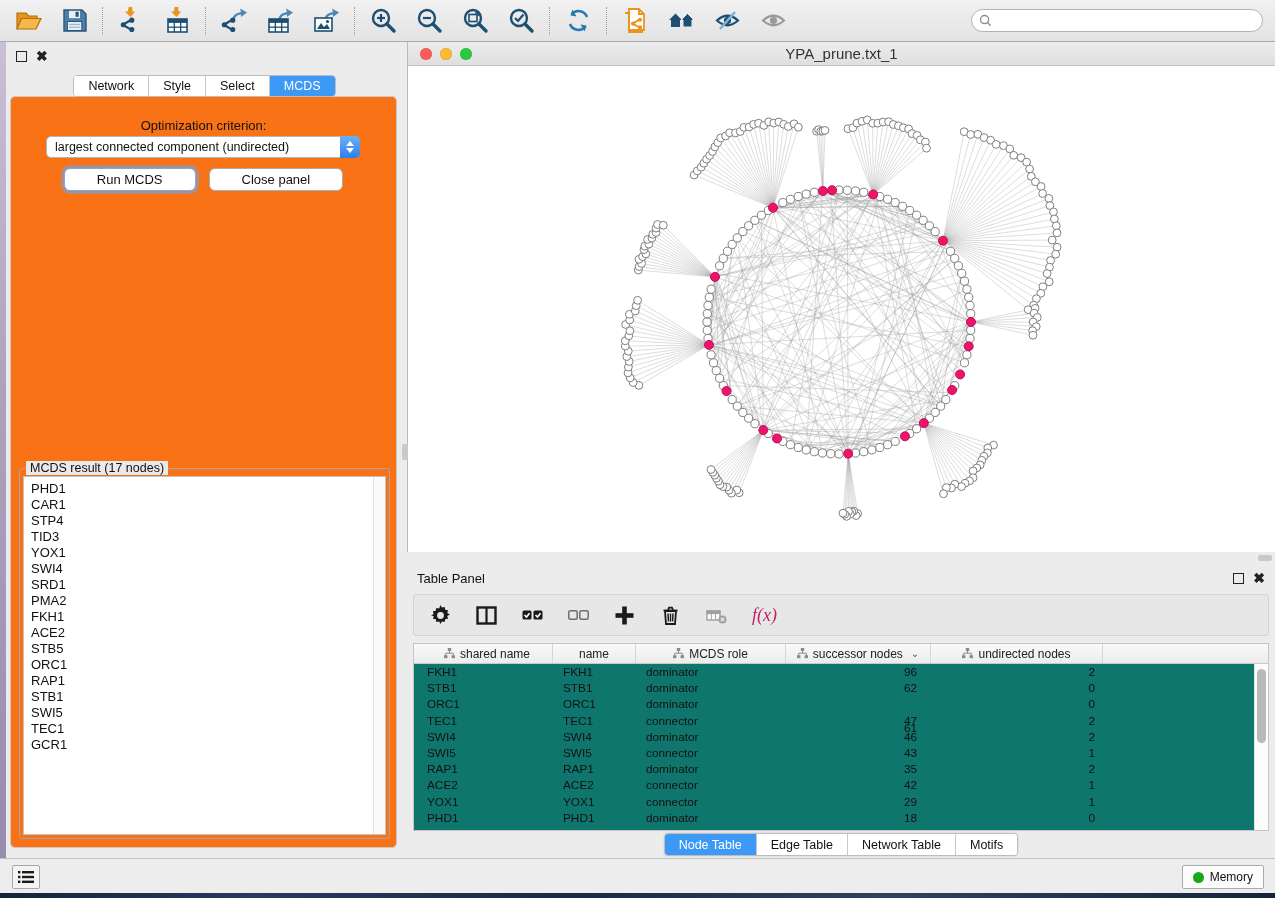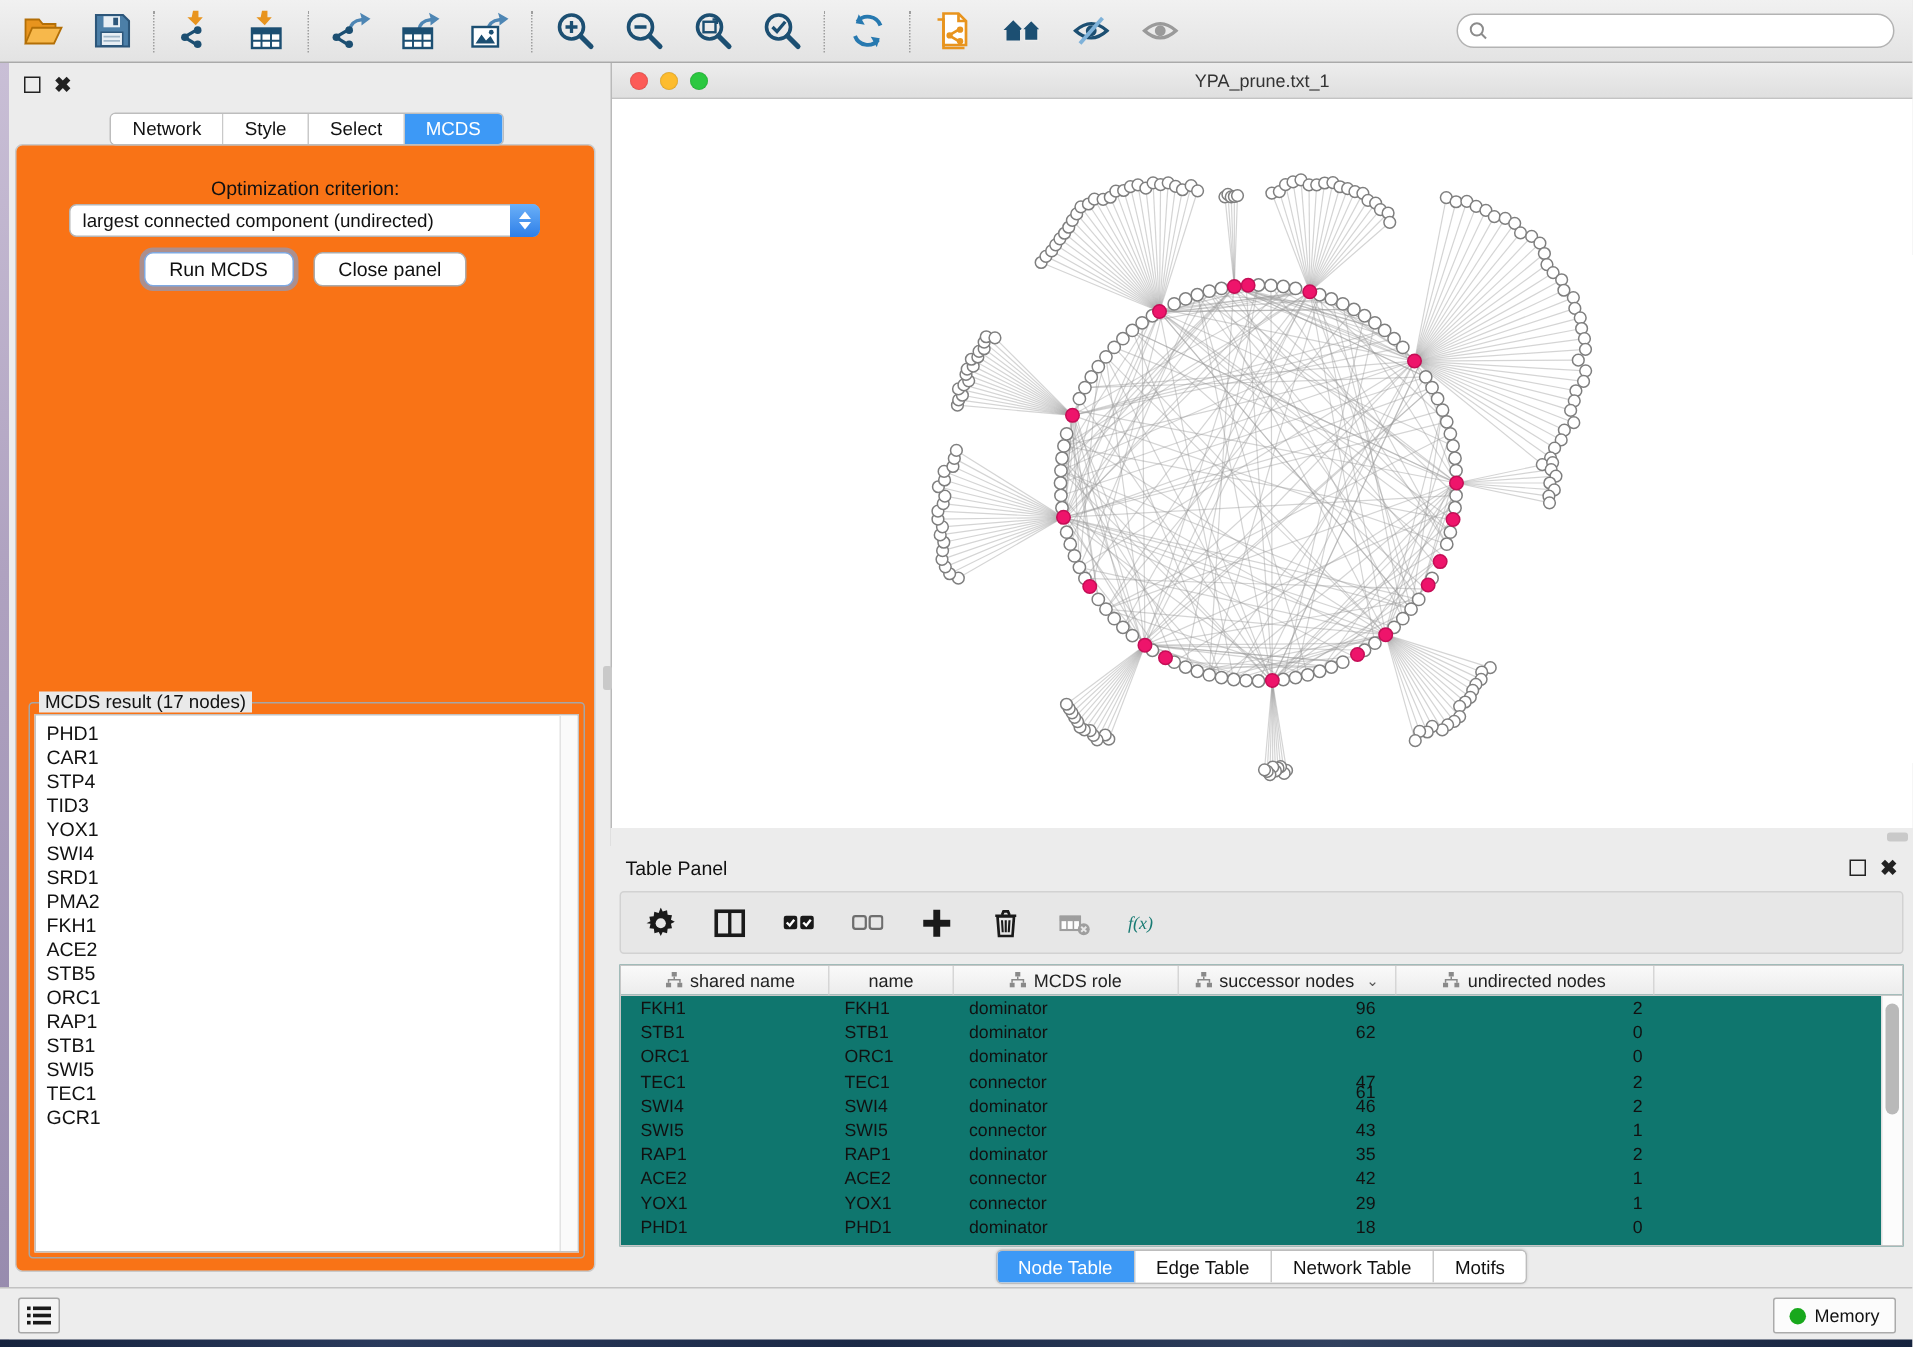--- a/index.html
+++ b/index.html
@@ -46,52 +46,52 @@
   #cp-opt-label { text-align:center; margin-top:21px; font-size:13px; color:#111; }
   #cp-select { position:absolute; left:35px; top:39px; width:314px; height:22px; background:#fff;
     border:1px solid #B6B6B6; border-radius:5px; display:flex; align-items:center; }
   #cp-select .sel-text { flex:1; font-size:12.5px; padding-left:8px; color:#111; white-space:nowrap; }
   #cp-select .stepper { width:20px; height:22px; margin:-1px -1px -1px 0; border-radius:0 5px 5px 0;
     background:linear-gradient(#6BB0F8,#2E7FE8); display:flex; flex-direction:column; align-items:center; justify-content:center; gap:2px; }
   .tri-up { width:0; height:0; border-left:4px solid transparent; border-right:4px solid transparent; border-bottom:5px solid #fff; }
   .tri-down { width:0; height:0; border-left:4px solid transparent; border-right:4px solid transparent; border-top:5px solid #fff; }
   #cp-buttons { position:absolute; left:0; top:71px; width:100%; display:flex; justify-content:center; gap:13px; }
   .mac-btn { height:23px; background:#fff; border:1px solid #ABABAB; border-radius:6px;
-    font-size:13px; padding:0 16px; color:#111; font-family:"Liberation Sans",sans-serif; }
+    font-size:13px; padding:0 32px; color:#111; font-family:"Liberation Sans",sans-serif; }
   .mac-btn.focus { border-color:#7FA9E2; box-shadow:0 0 0 3px rgba(110,165,240,.55); }
 
   #mcds-fieldset { position:absolute; left:8px; top:371px; width:371px; height:371px;
     border:1px solid #A6A6A6; border-radius:3px; }
   #mcds-legend { position:absolute; left:6px; top:-8px; background:#E9E9E9; padding:0 4px; font-size:12.5px; color:#111; }
   #mcds-list { position:absolute; left:3px; top:7px; right:3px; bottom:3px; background:#fff;
     border:1px solid #C2C2C2; overflow:hidden; }
   #mcds-items { padding:4px 0 0 7px; font-size:13px; line-height:16px; color:#111; }
   #mcds-scroll { position:absolute; right:0; top:0; width:12px; height:100%; background:#FAFAFA; border-left:1px solid #E3E3E3; }
 
   
   #network-window { position:absolute; left:407px; top:42px; width:868px; height:522px;
     border-left:1px solid #B9B9B9; }
   #net-titlebar { height:24px; background:linear-gradient(#EDEDED,#DFDFDF); border-bottom:1px solid #C3C3C3;
     display:flex; align-items:center; position:relative; }
   .tl-dot { width:12px; height:12px; border-radius:50%; margin-left:8px; box-shadow:inset 0 0 1px rgba(0,0,0,.35); }
   .tl-dot:first-child { margin-left:12px; }
-  #net-title { position:absolute; left:0; right:0; text-align:center; font-size:12px; color:#333; }
+  #net-title { position:absolute; left:0; right:0; text-align:center; font-size:15px; color:#333; }
 
   #h-divider { position:absolute; left:407px; top:552px; width:868px; height:12px; background:#ECECEC; }
   #h-grip { position:absolute; left:424px; top:3px; width:14px; height:6px; background:#C9C9C9; border-radius:2px; margin-left:50%; transform:translateX(-50%); }
   #v-grip { position:absolute; left:402px; top:444px; width:6px; height:16px; background:#C9C9C9; border-radius:2px; }
 
   
   #table-panel { position:absolute; left:407px; top:564px; width:868px; height:294px; background:#ECECEC; }
   #tp-toolbar { position:absolute; left:6px; top:30px; width:856px; height:42px; background:#E7E7E7;
     border:1px solid #D2D2D2; border-radius:3px; display:flex; align-items:center; gap:25px; padding-left:16px; }
   .tp-icon { display:flex; align-items:center; justify-content:center; }
   .tp-icon svg { width:21px; height:21px; }
   .tp-icon.disabled { opacity:.95; }
-  .fx-label { font-family:"Liberation Serif",serif; font-style:italic; font-size:12px; color:#0f766e; }
+  .fx-label { font-family:"Liberation Serif",serif; font-style:italic; font-size:18px; color:#be185d; }
 
   #tbl-wrap { position:absolute; left:6px; top:79px; width:856px; height:188px; background:#0f766e; border:1px solid #C6C6C6; overflow:hidden; }
   #tbl-header { position:absolute; left:0; top:0; height:20px; display:flex;
     background:linear-gradient(#FAFAFA,#ECECEC); border-bottom:1px solid #C9C9C9; }
   .th-cell { display:flex; align-items:center; justify-content:center; gap:5px;
     border-right:1px solid #D6D6D6; font-size:12px; color:#222; position:relative; }
   .th-cell svg { width:11px; height:11px; }
   .sort-chevron { font-size:10px; color:#555; margin-left:3px; }
   #tbl-body { position:absolute; left:0; top:20px; right:14px; bottom:0; }
   .t-row { display:flex; height:16.2px; align-items:center; }

